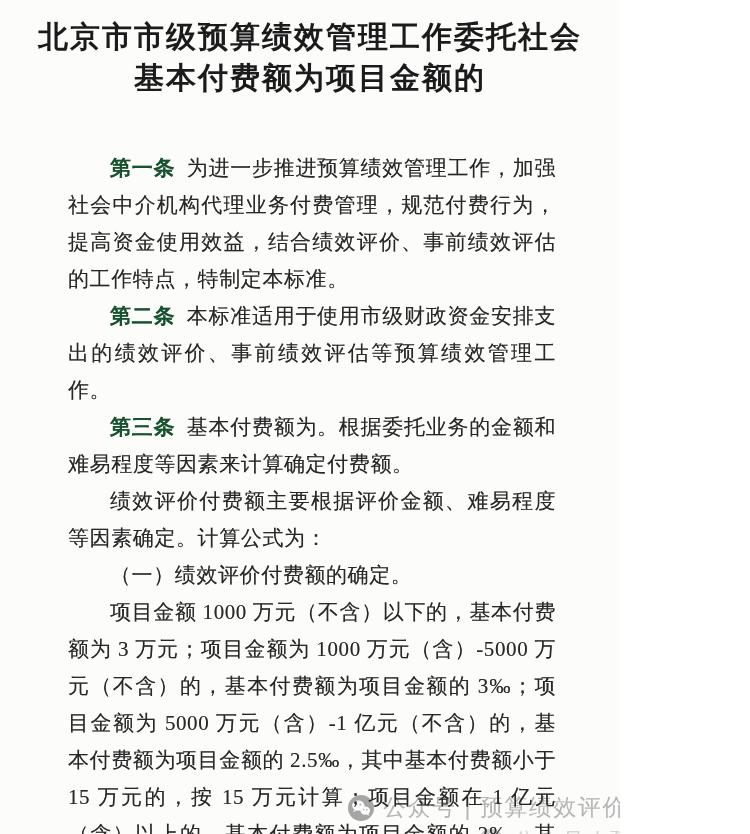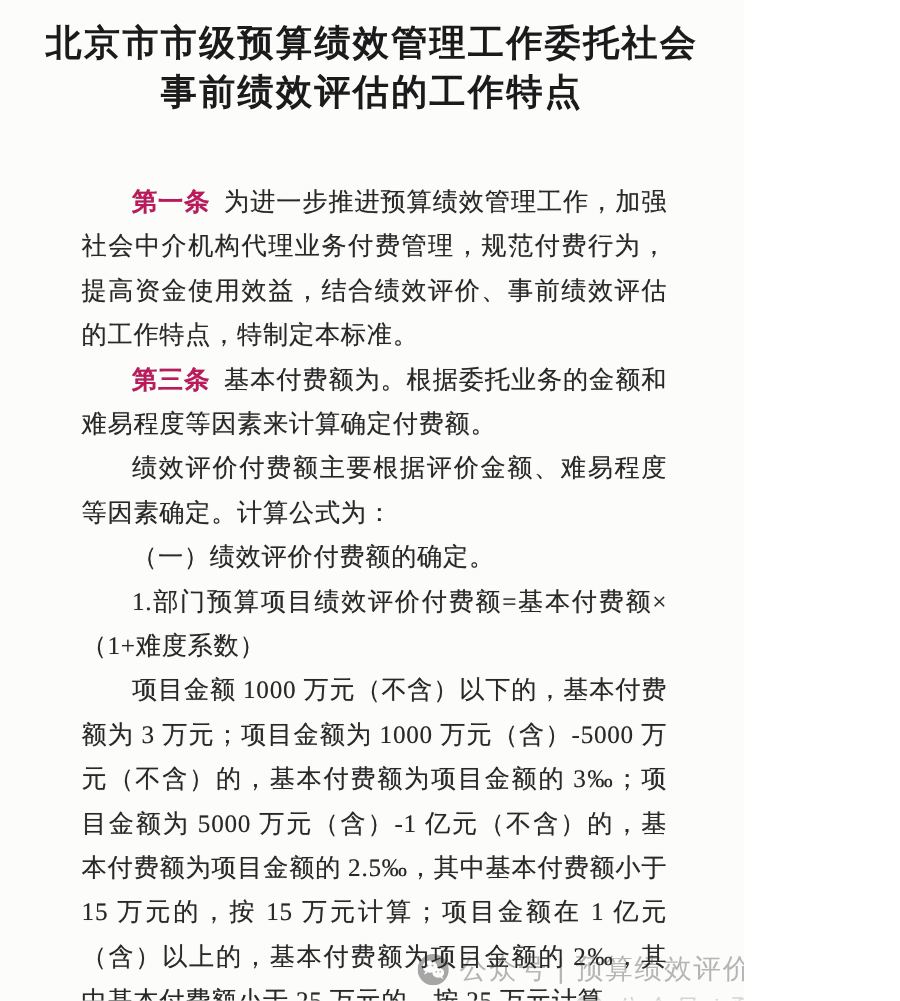--- a/index.html
+++ b/index.html
@@ -43,21 +43,21 @@
     color: #282828;
     text-shadow: 0 0 0.6px rgba(40,40,40,0.45);
   }
   .para {
     margin: 0;
     text-indent: 2em;
   }
   .lead {
     font-weight: 700;
     margin-right: 0.55em;
-    color: #be185d;
+    color: #14532d;
   }
   .watermark {
     position: absolute;
     z-index: 0;
     left: 348px;
     top: 792px;
     display: flex;
     align-items: center;
     gap: 9px;
     font-family: "Liberation Sans", "DejaVu Sans", sans-serif;
@@ -78,29 +78,29 @@
     opacity: 0.55;
   }
 </style>
 </head>
 <body>
 
 <div class="page">
 
   <h1 class="doc-title">
     <span class="title-line">北京市市级预算绩效管理工作委托社会</span>
-    <span class="title-line">事前绩效评估的工作特点</span>
+    <span class="title-line">基本付费额为项目金额的</span>
   </h1>
 
   <div class="doc-body">
     <p class="para"><b class="lead">第一条</b><span>为进一步推进预算绩效管理工作，加强社会中介机构代理业务付费管理，规范付费行为，提高资金使用效益，结合绩效评价、事前绩效评估的工作特点，特制定本标准。</span></p>
+    <p class="para"><b class="lead">第二条</b><span>本标准适用于使用市级财政资金安排支出的绩效评价、事前绩效评估等预算绩效管理工作。</span></p>
     <p class="para"><b class="lead">第三条</b><span>基本付费额为。根据委托业务的金额和难易程度等因素来计算确定付费额。</span></p>
     <p class="para"><span>绩效评价付费额主要根据评价金额、难易程度等因素确定。计算公式为：</span></p>
     <p class="para"><span>（一）绩效评价付费额的确定。</span></p>
-    <p class="para"><span>1.部门预算项目绩效评价付费额=基本付费额×（1+难度系数）</span></p>
     <p class="para"><span>项目金额 1000 万元（不含）以下的，基本付费额为 3 万元；项目金额为 1000 万元（含）-5000 万元（不含）的，基本付费额为项目金额的 3‰；项目金额为 5000 万元（含）-1 亿元（不含）的，基本付费额为项目金额的 2.5‰，其中基本付费额小于 15 万元的，按 15 万元计算；项目金额在 1 亿元（含）以上的，基本付费额为项目金额的 2‰，其中基本付费额小于 25 万元的，按 25 万元计算</span></p>
   </div>
 
   <div class="watermark">
     <span class="wm-icon">
       <svg width="26" height="26" viewBox="0 0 26 26" xmlns="http://www.w3.org/2000/svg">
         <circle cx="13" cy="13" r="13" fill="#a6a6a6"></circle>
         <ellipse cx="10.3" cy="10.6" rx="6.2" ry="5.1" fill="#fcfcfb"></ellipse>
         <path d="M6.5 14.5 L5.2 17.2 L8.4 15.6 Z" fill="#fcfcfb"></path>
         <ellipse cx="17.2" cy="15.6" rx="4.9" ry="4.1" fill="#fcfcfb"></ellipse>

